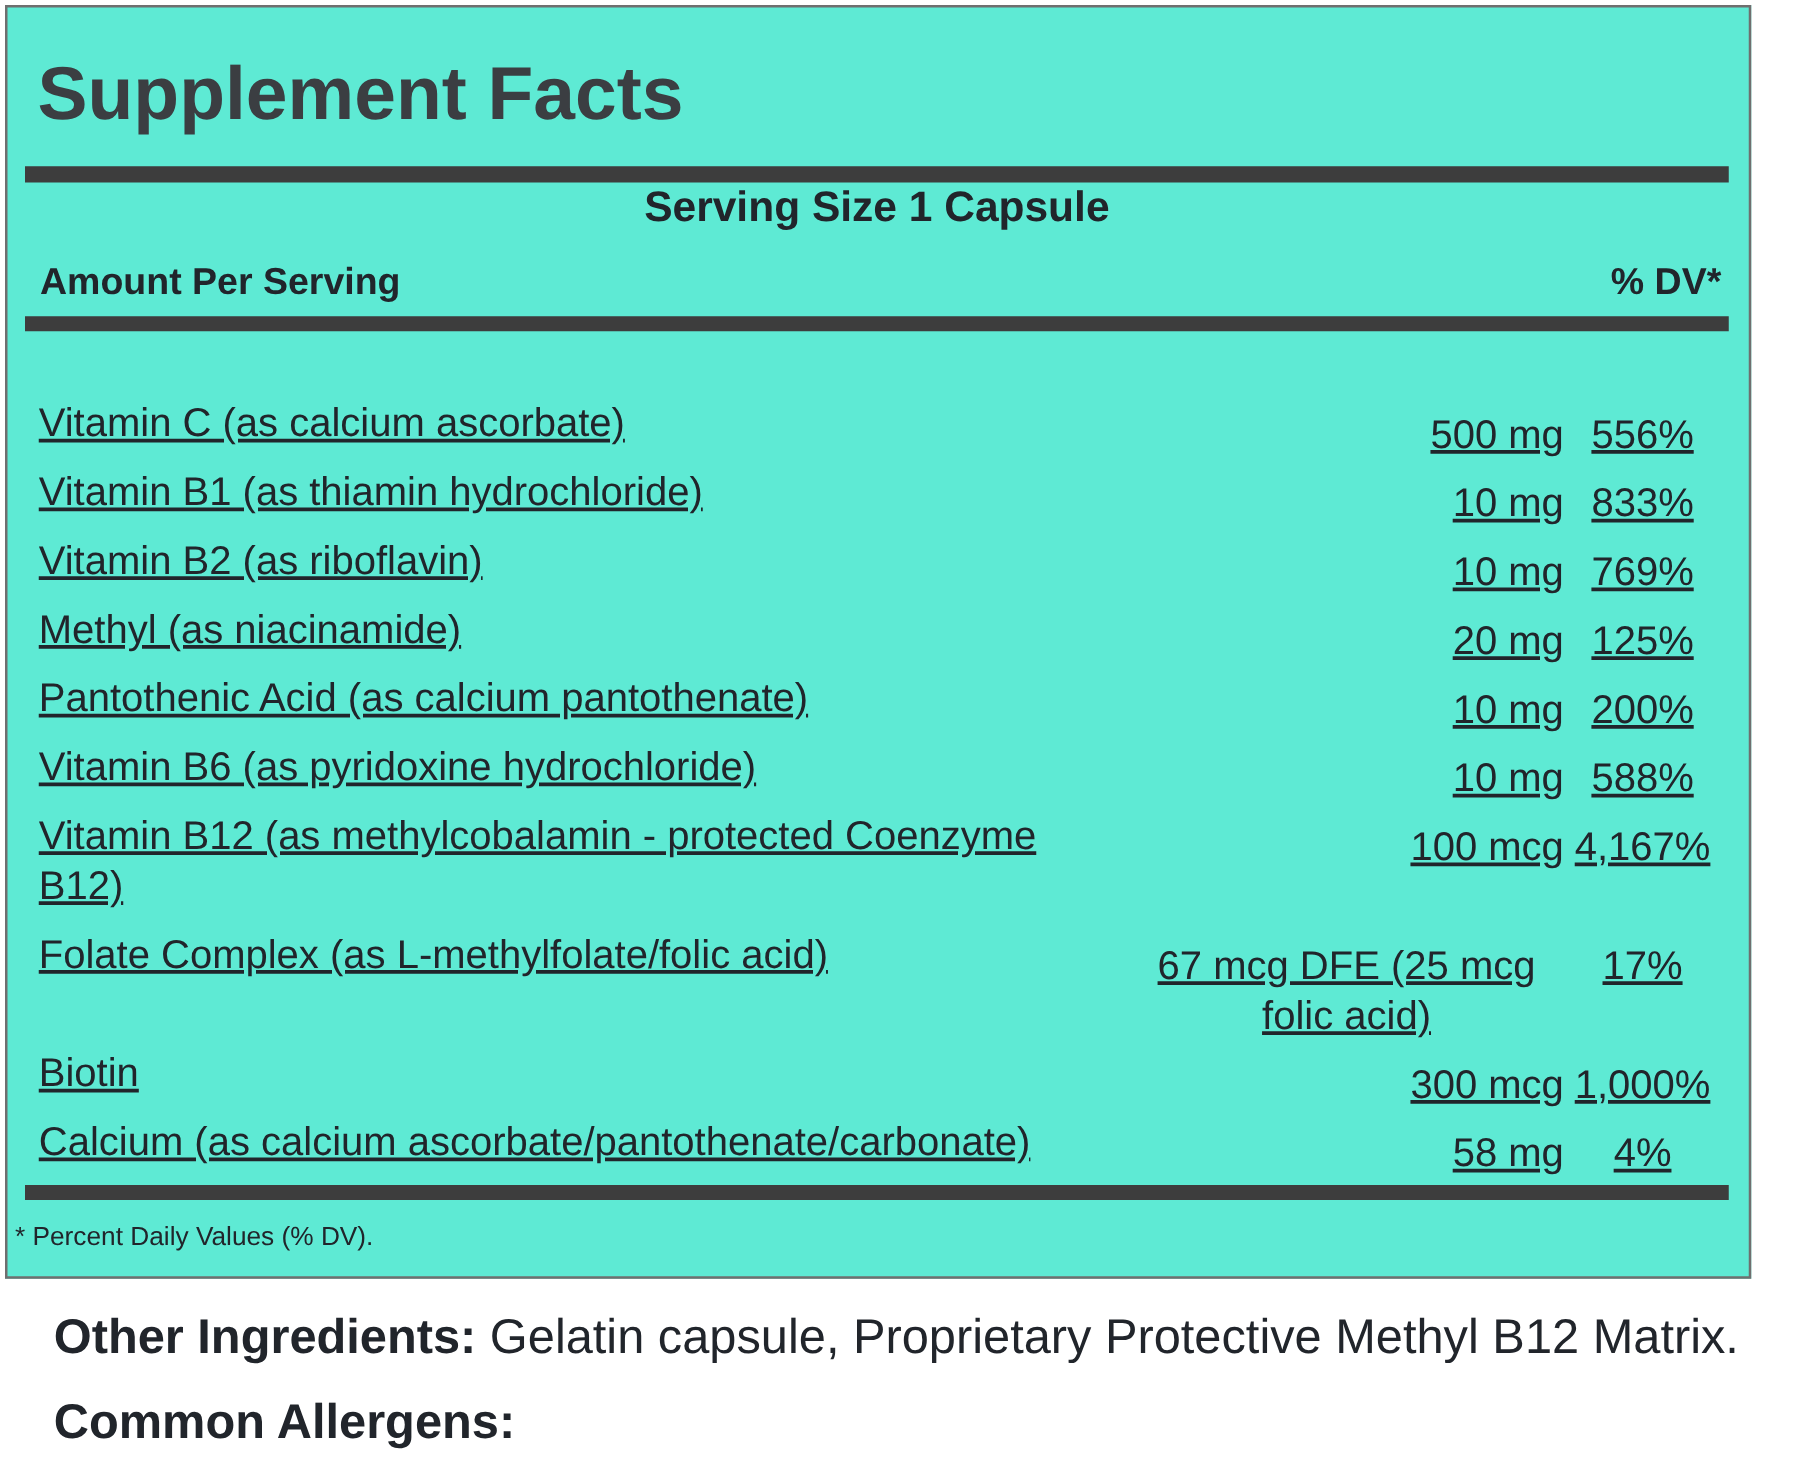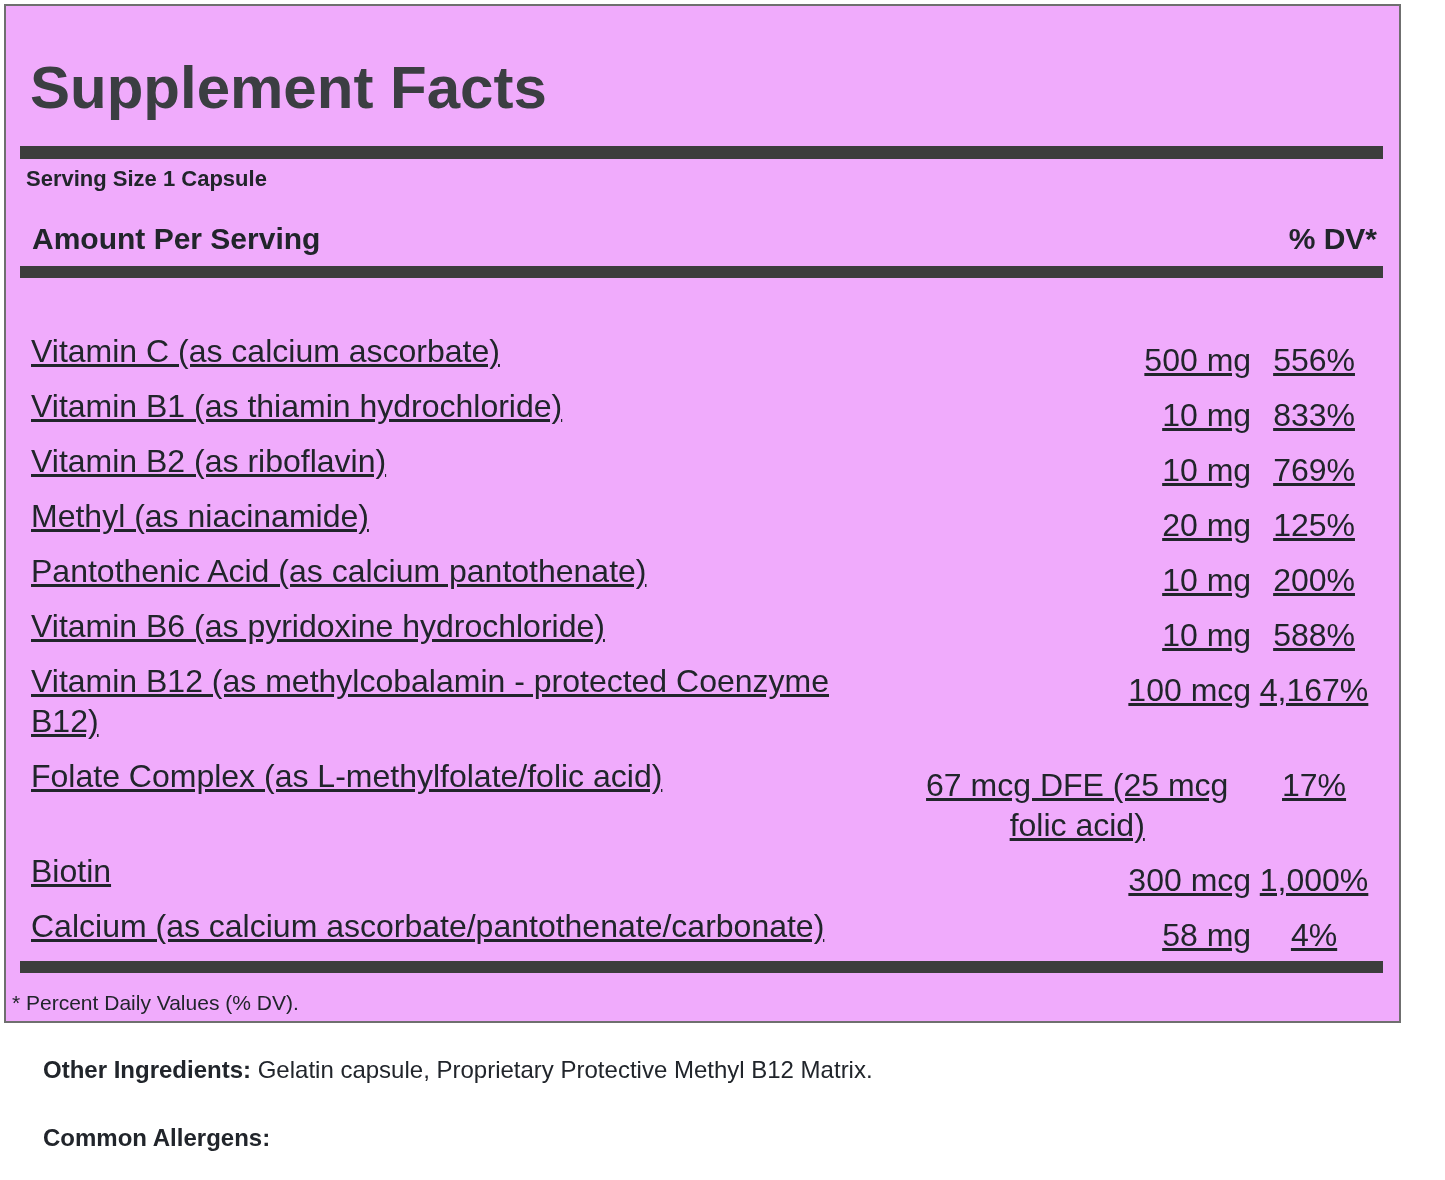--- a/index.html
+++ b/index.html
@@ -16,43 +16,43 @@
     -webkit-font-smoothing: antialiased;
   }
   .panel {
     position: absolute;
     left: 4px;
     top: 4px;
     width: 1397px;
     height: 1019px;
     border: 2px solid var(--border-color, #6f6f6f);
     box-sizing: border-box;
-    background: #f0abfc;
-    padding: 16px 22px 0 20px;
+    background: #5eead4;
+    padding: 3px 22px 0 20px;
   }
   .panel-title {
     margin: 36px 0 0 4px;
     font-size: 60px;
     line-height: 60px;
     font-weight: bold;
     letter-spacing: 0px;
     color: var(--title-color, #3b3e42);
   }
   .bar {
     height: 13px;
     background: var(--bar-color, #3d3d3d);
     margin-left: -6px;
     margin-right: -6px;
   }
   .bar-1 { margin-top: 28px; }
   .serving-size {
     margin-top: 3px;
-    text-align: left;
+    text-align: center;
     font-weight: bold;
-    font-size: 22px;
+    font-size: 34px;
     line-height: 34px;
   }
   .hdr-row {
     margin-top: 26px;
     display: flex;
     justify-content: space-between;
     align-items: flex-end;
     font-weight: bold;
     font-size: 30px;
     line-height: 34px;
@@ -93,21 +93,21 @@
   .footnote {
     margin: 12px 0 0 -14px;
     font-size: 21px;
     line-height: 36px;
   }
   .below-panel {
     position: absolute;
     left: 43px;
     top: 1052px;
     width: 1360px;
-    font-size: 24px;
+    font-size: 39px;
     line-height: 36px;
   }
   .other-ingredients { margin: 0; }
   .allergens { margin: 32px 0 0 0; }
   .bold-label { font-weight: bold; }
 </style>
 </head>
 <body>
 
 <div class="panel">

